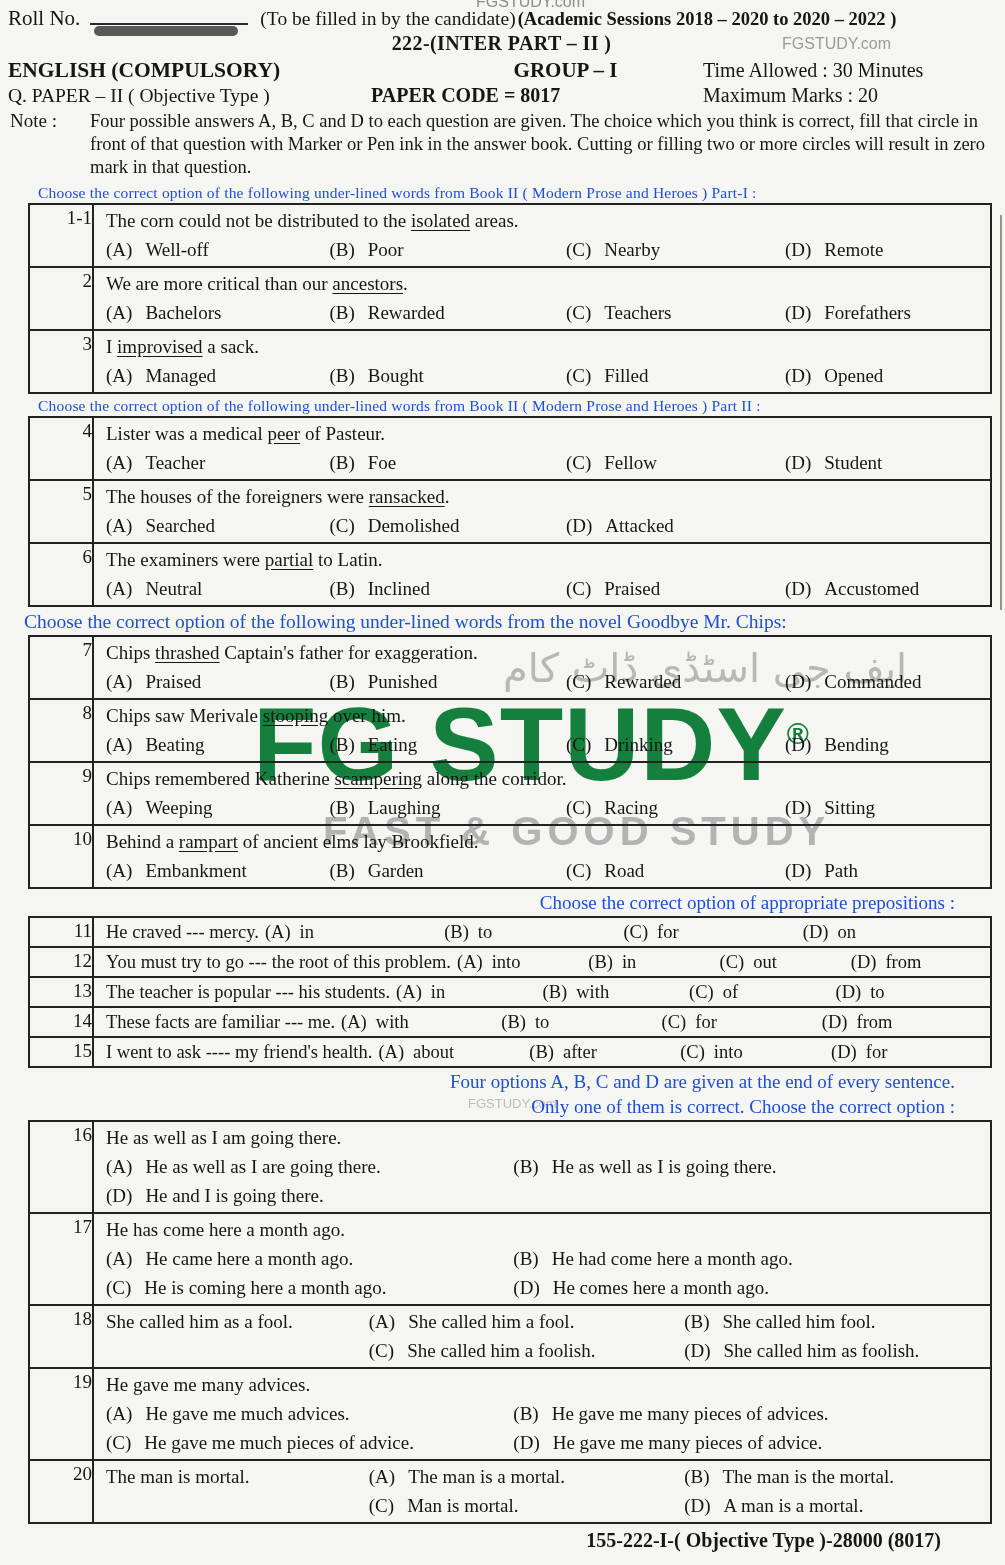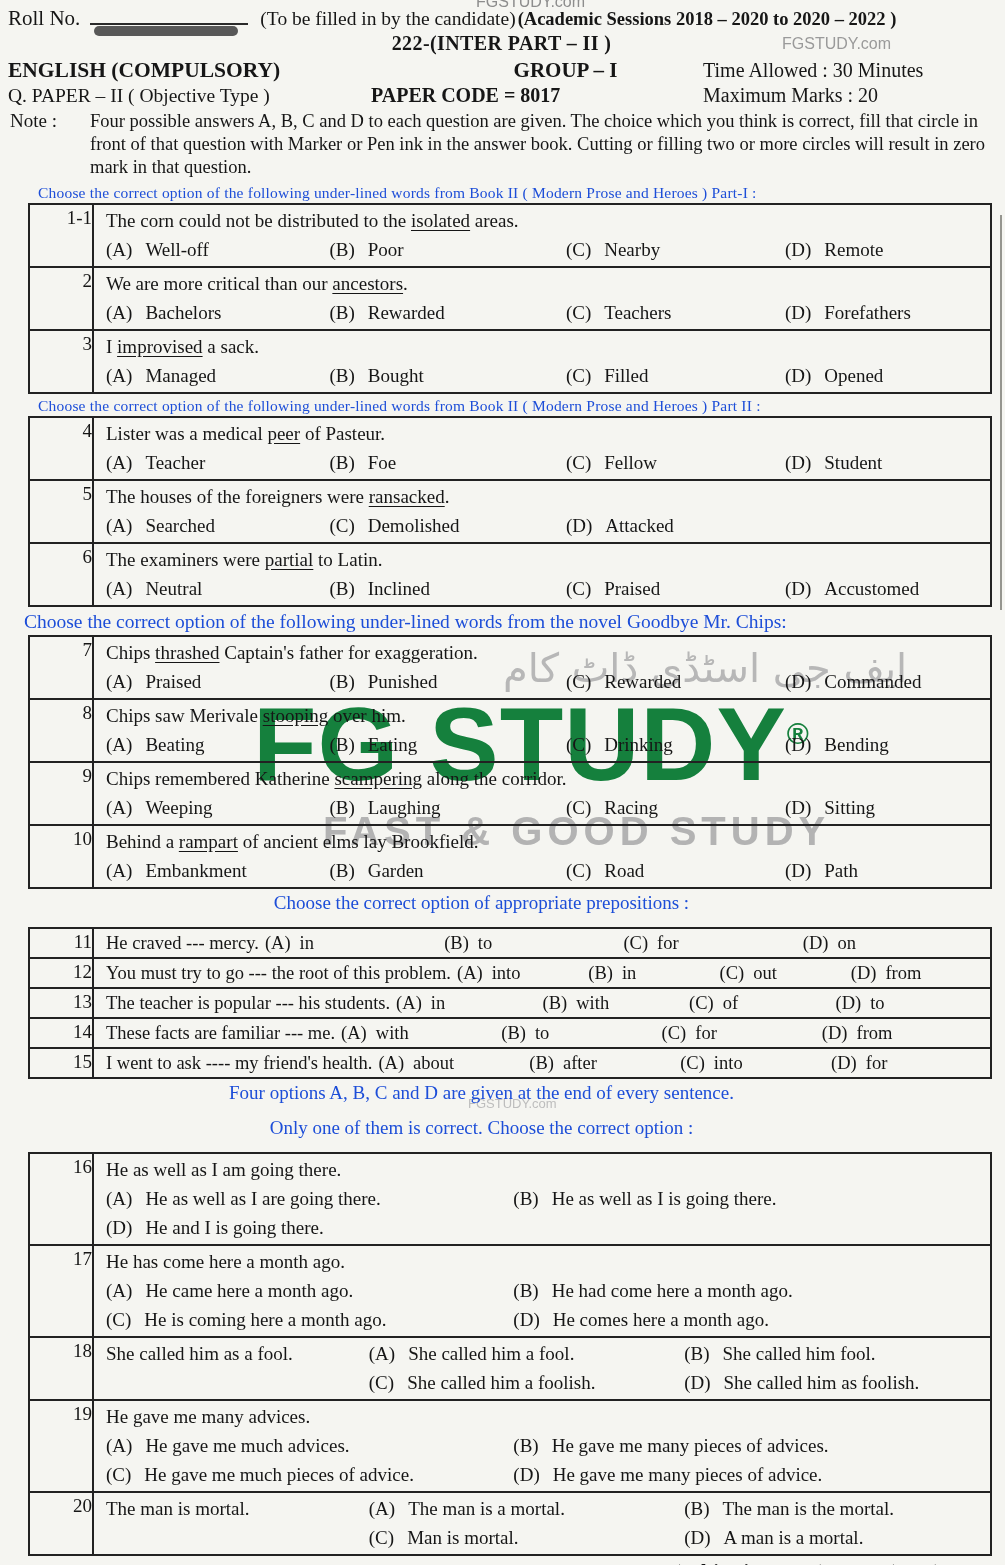--- a/index.html
+++ b/index.html
@@ -26,21 +26,21 @@
   .hdr-row4 .pcode{font-size:20px;font-weight:bold;flex:1;padding-left:18px}
   .hdr-row4 .marks{font-size:20px;width:292px}
 
   .note-row{display:flex;margin:3px 0 5px 2px}
   .note-label{width:80px;font-size:19px;flex:0 0 80px}
   .note-text{flex:1;font-size:18.5px;line-height:23px;padding-right:4px}
 
   .sec-heading{font-weight:normal;color:#1d4ed8}
   .sec-small{font-size:15.5px;margin:3px 0 1px 30px;letter-spacing:.2px}
   .sec-large{font-size:19.5px;margin:4px 0 2px 16px}
-  .sec-center{font-size:19px;margin:3px 0 13px;text-align:center;padding-right:40px}
+  .sec-center{font-size:19px;margin:3px 0 2px;text-align:right;padding-right:40px}
 
   .qtable{border:2px solid #222;margin:0 3px 1px 20px;background:transparent}
   .q-row{display:flex;border-top:2px solid #222}
   .q-row:first-child{border-top:0}
   .q-num{flex:0 0 64px;border-right:2px solid #222;text-align:right;font-size:19px;padding-top:2px}
   .q-body{flex:1;padding:1px 8px 2px 12px;min-height:26px}
   .q-stem{font-size:19px;line-height:29px}
   .ul{text-decoration:underline;text-underline-offset:3px}
   .q-options{font-size:19px;line-height:29px}
   .opt-label{margin-right:13px}

